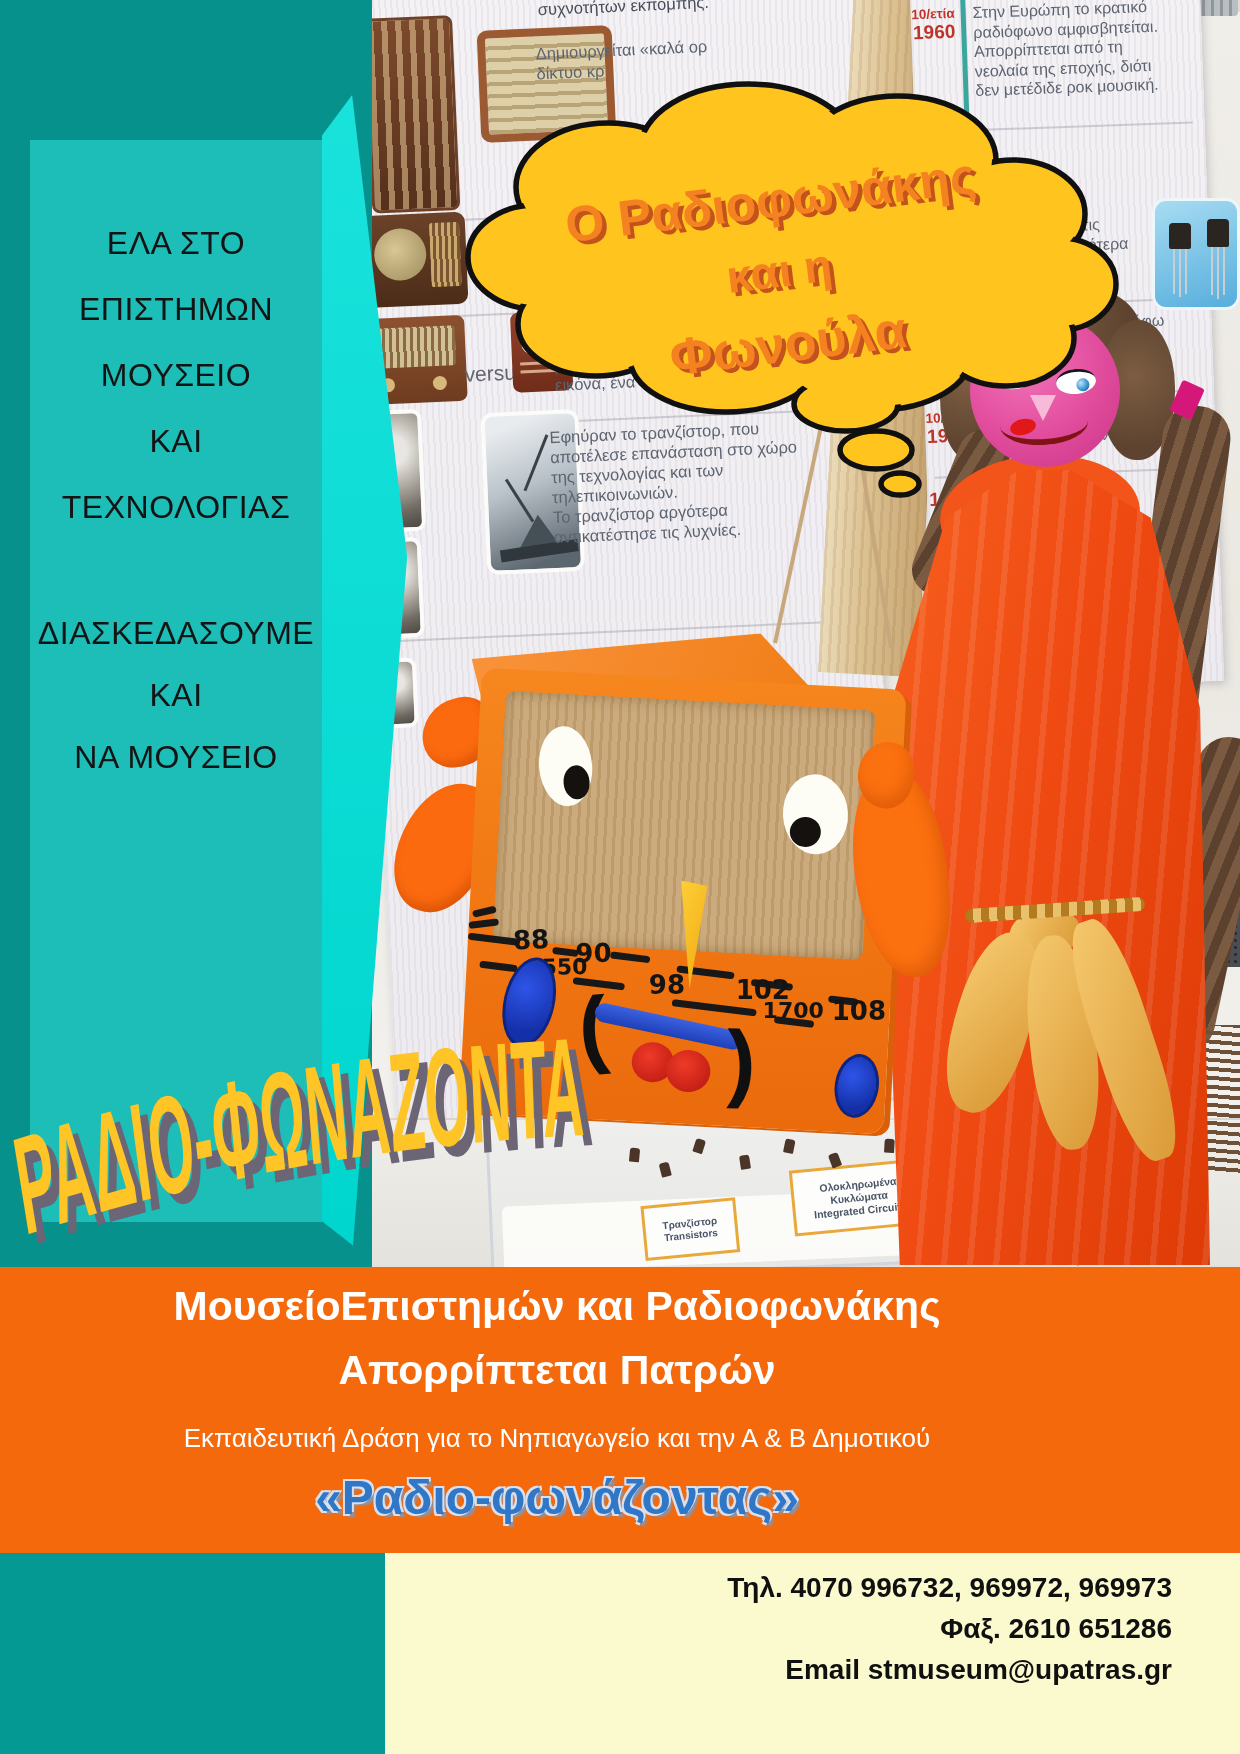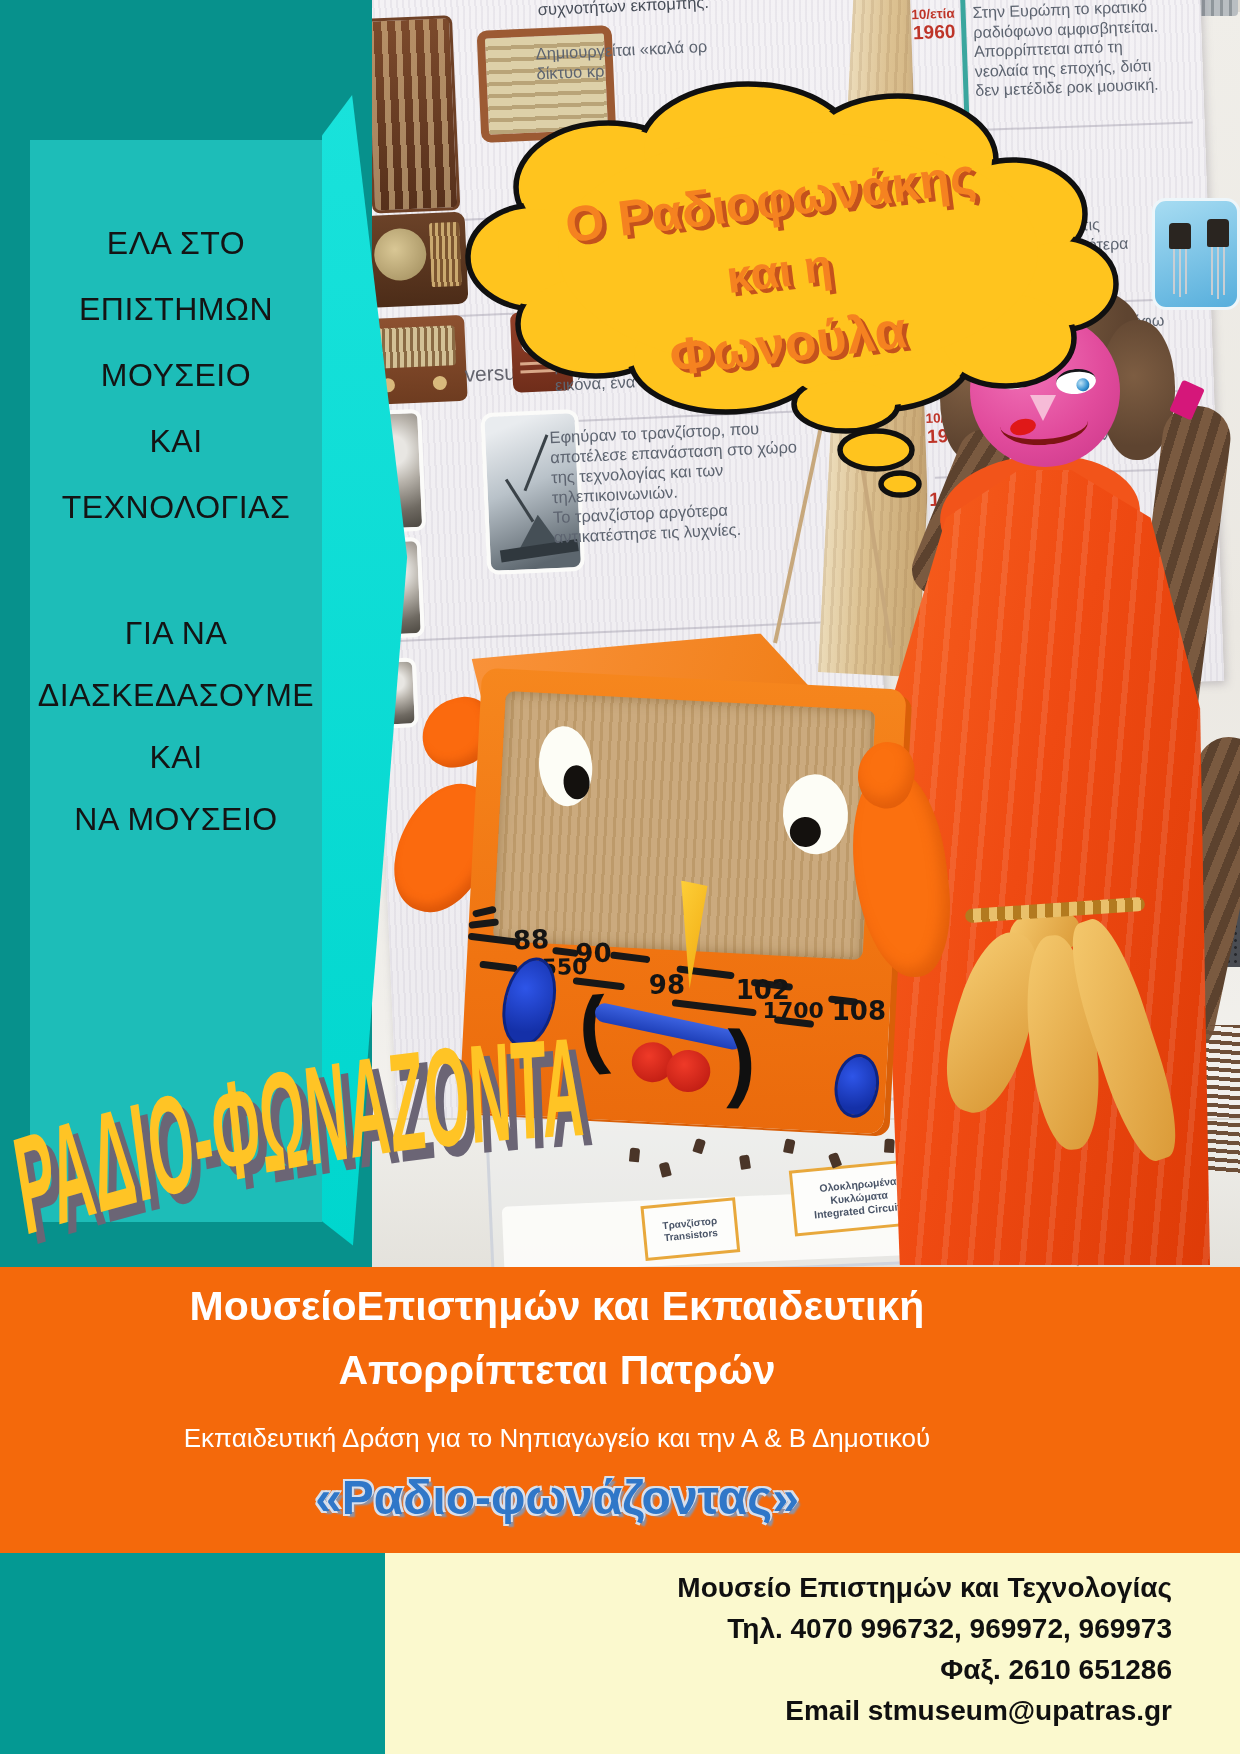--- a/index.html
+++ b/index.html
@@ -415,21 +415,20 @@
   <div id="leftpanel" class="abs">
     <div id="innerpanel" class="abs"></div>
     <div class="abs" style="left:30px;top:210px;width:292px;" id="inviteblock">
       <div class="panel-line">ΕΛΑ ΣΤΟ</div>
       <div class="panel-line">ΕΠΙΣΤΗΜΩΝ</div>
       <div class="panel-line">ΜΟΥΣΕΙΟ</div>
       <div class="panel-line">ΚΑΙ</div>
       <div class="panel-line">ΤΕΧΝΟΛΟΓΙΑΣ</div>
     </div>
     <div class="abs" style="left:10px;top:602px;width:332px;" id="funblock">
-      <div class="panel-line">ΓΙΑ ΝΑ</div>
       <div class="panel-line">ΔΙΑΣΚΕΔΑΣΟΥΜΕ</div>
       <div class="panel-line">ΚΑΙ</div>
       <div class="panel-line">ΝΑ ΜΟΥΣΕΙΟ</div>
     </div>
   </div>
   <div id="bevel" class="abs"></div>
 
   <svg id="wordart" class="abs" viewBox="0 0 660 400">
     <defs>
       <path id="wapath" d="M 25 236 Q 300 172 600 164"></path>
@@ -441,30 +440,29 @@
     </g>
     <g transform="scale(1,1.4)">
       <text font-size="100" font-weight="bold" fill="#ffc425" letter-spacing="0">
         <textPath href="#wapath" textLength="600" lengthAdjust="spacingAndGlyphs">ΡΑΔΙΟ-ΦΩΝΑΖΟΝΤΑΣ</textPath>
       </text>
     </g>
   </svg>
 
   <div id="banner" class="abs">
     <div id="banner-inner" class="abs">
-      <div class="ban1">ΜουσείοΕπιστημών και Εκπαιδευτική</div>
+      <div class="ban1">ΜουσείοΕπιστημών και Ραδιοφωνάκης</div>
       <div class="ban2">Απορρίπτεται Πατρών</div>
       <div class="ban3">Εκπαιδευτική Δράση για το Νηπιαγωγείο και την Α &amp; Β Δημοτικού</div>
       <div class="ban4">«Ραδιο-φωνάζοντας»</div>
     </div>
   </div>
 
   <div id="bottom" class="abs">
     <div id="bottom-teal" class="abs"></div>
     <div id="contact" class="abs">
-      <div>Μουσείο Επιστημών και Τεχνολογίας</div>
       <div>Τηλ. 4070 996732, 969972, 969973</div>
       <div>Φαξ. 2610 651286</div>
       <div>Email stmuseum@upatras.gr</div>
     </div>
   </div>
 
 </div>
 
 </body></html>

